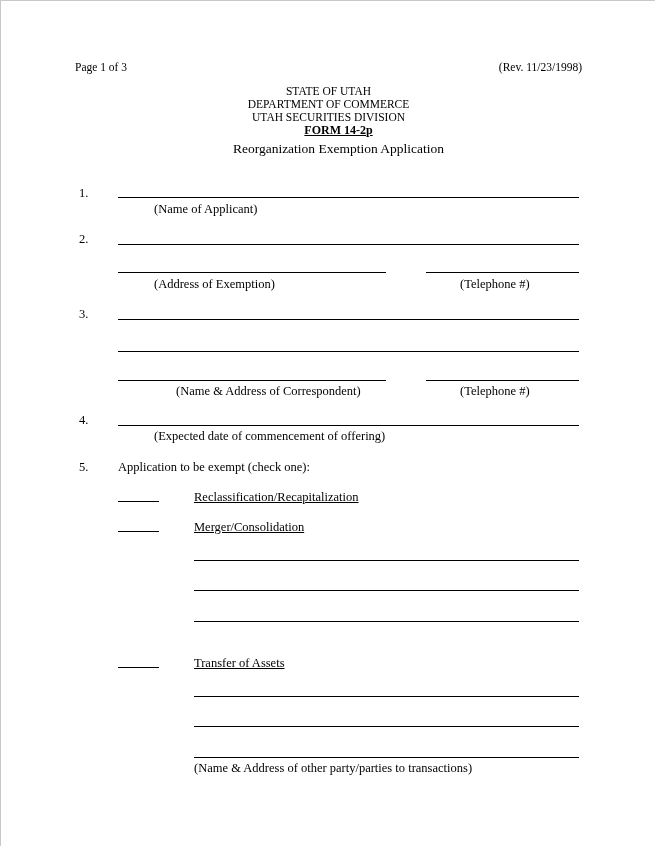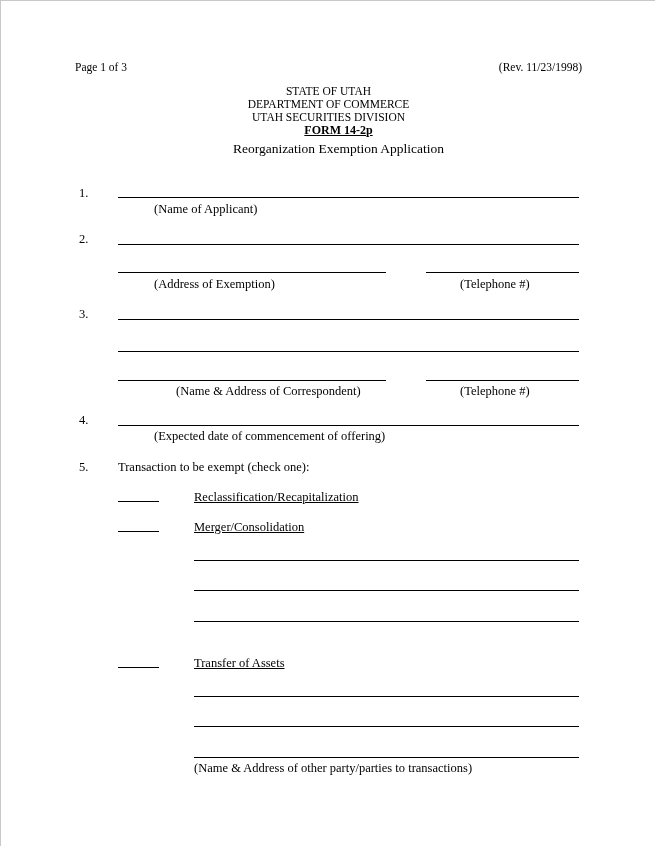--- a/index.html
+++ b/index.html
@@ -154,21 +154,21 @@
   <div class="rule" style="top:379px; left:117px; width:268px;"></div>
   <div class="rule" style="top:379px; left:425px; width:153px;"></div>
   <span class="cap" style="top:383px; left:153px;margin-left:22px;">(Name &amp; Address of Correspondent)</span>
   <span class="cap" style="top:383px; left:459px;">(Telephone #)</span>
 
   <span class="num" style="top:412px;">4.</span>
   <div class="rule" style="top:424px; left:117px; width:461px;"></div>
   <span class="cap" style="top:428px; left:153px;">(Expected date of commencement of offering)</span>
 
   <span class="num" style="top:459px;">5.</span>
-  <span class="body-text" style="top:459px; left:117px;">Transaction to be exempt (check one):</span>
+  <span class="body-text" style="top:459px; left:117px;">Application to be exempt (check one):</span>
 
   <div class="check-rule" style="top:500px;"></div>
   <span class="opt-label" style="top:489px;">Reclassification/Recapitalization</span>
 
   <div class="check-rule" style="top:530px;"></div>
   <span class="opt-label" style="top:519px;">Merger/Consolidation</span>
 
   <div class="rule" style="top:559px; left:193px; width:385px;"></div>
   <div class="rule" style="top:589px; left:193px; width:385px;"></div>
   <div class="rule" style="top:620px; left:193px; width:385px;"></div>

